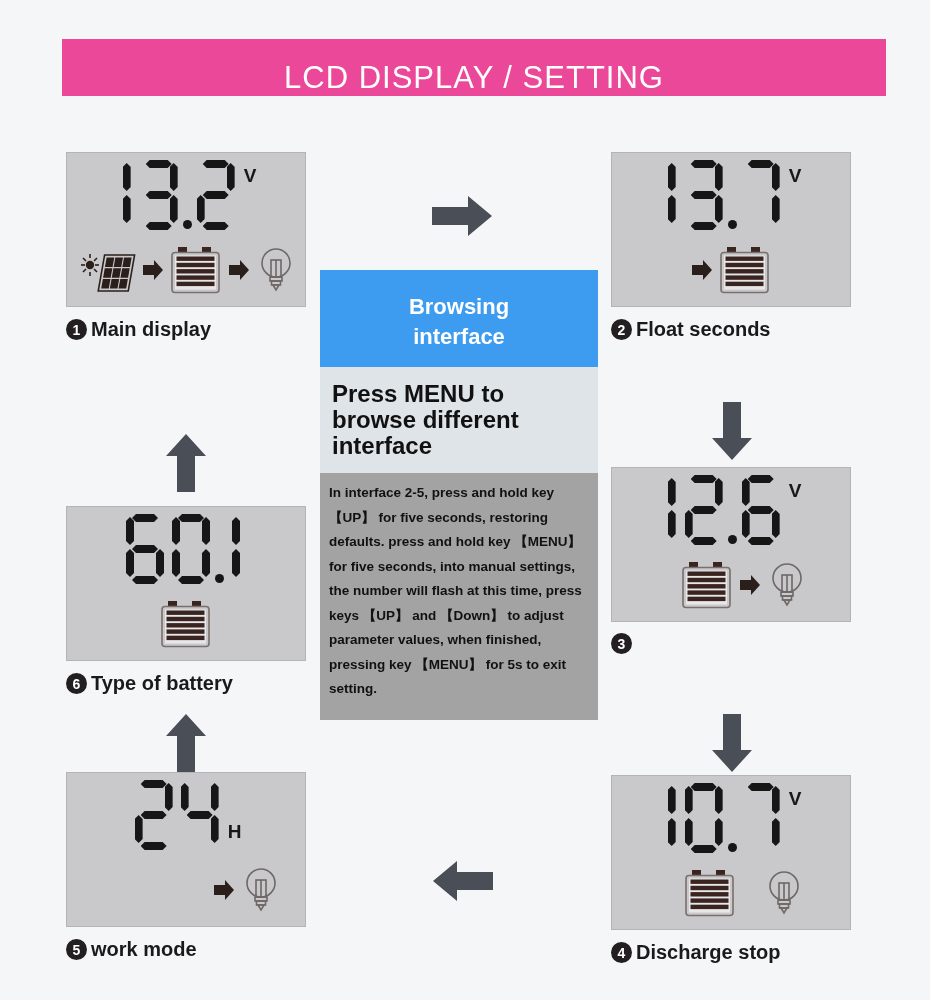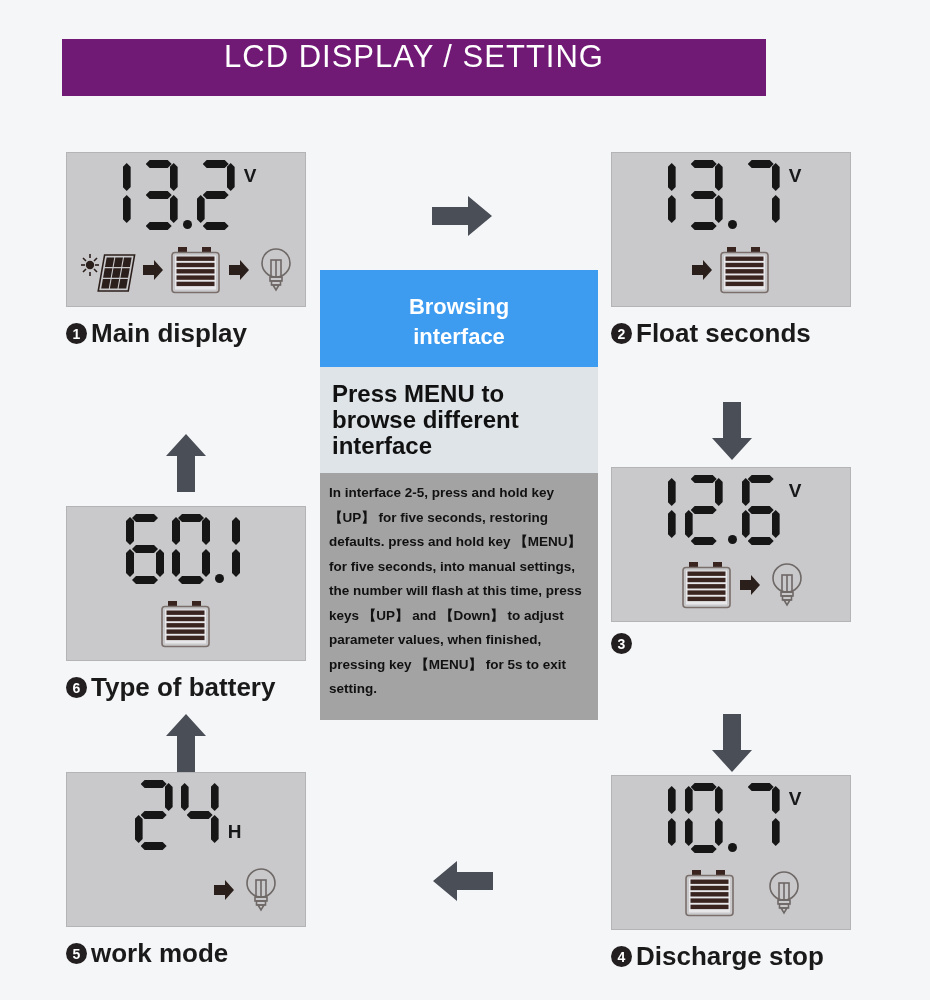--- a/index.html
+++ b/index.html
@@ -13,25 +13,25 @@
     font-family: "Liberation Sans", sans-serif;
     position: relative;
     overflow: hidden;
   }
 
   
   .header-banner {
     position: absolute;
     left: 62px;
     top: 39px;
-    width: 704px;
+    width: 824px;
     height: 57px;
-    background: #701a75;
-    display: flex;
-    align-items: flex-start;
+    background: #ec4899;
+    display: flex;
+    align-items: flex-end;
     justify-content: center;
   }
   .header-title {
     color: #ffffff;
     font-size: 31px;
     letter-spacing: 1px;
     font-weight: 400;
     font-family: "Liberation Sans", sans-serif;
   }
 
@@ -162,21 +162,21 @@
     color: #ffffff;
     font-size: 14px;
     font-weight: 700;
     display: flex;
     align-items: center;
     justify-content: center;
     flex: 0 0 auto;
     font-family: "Liberation Sans", sans-serif;
   }
   .caption-text {
-    font-size: 26px;
+    font-size: 20px;
     font-weight: 700;
     color: #1a1a1a;
     white-space: nowrap;
     font-family: "Liberation Sans", sans-serif;
   }
 
   
   .center-col {
     position: absolute;
     left: 320px;

